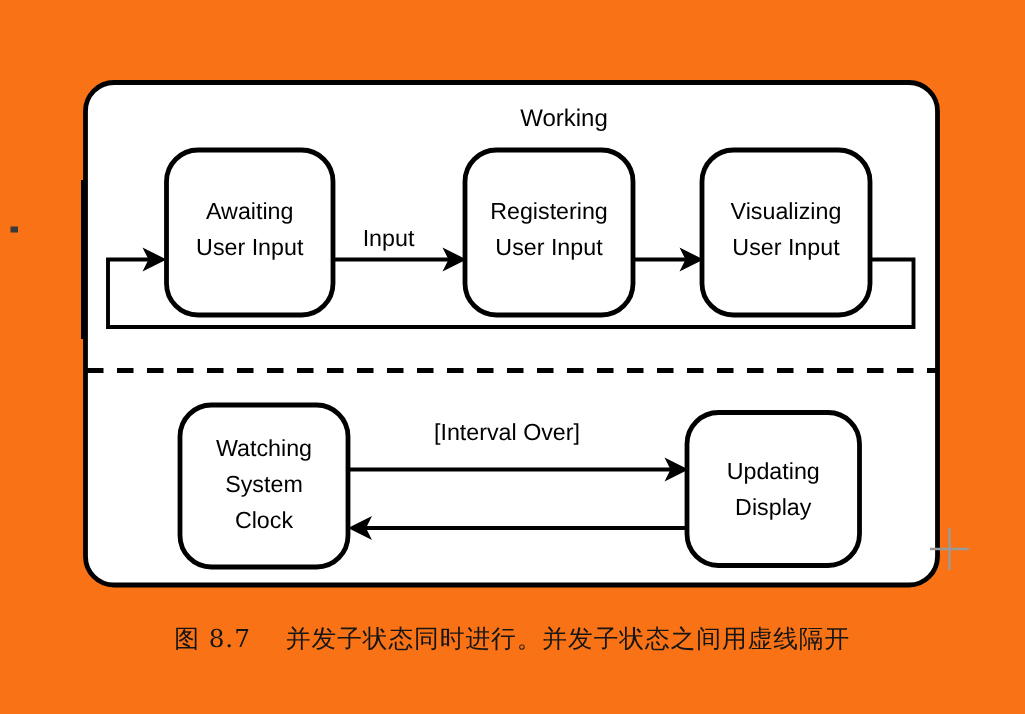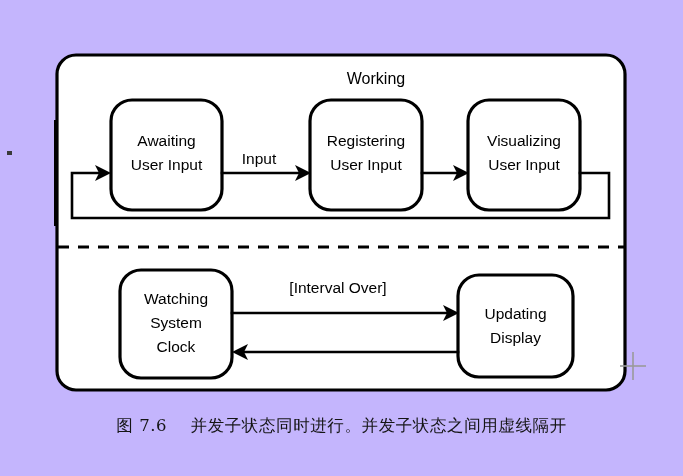--- a/index.html
+++ b/index.html
@@ -9,21 +9,21 @@
     background: #ffffff;
   }
   body {
     font-family: "Liberation Sans", sans-serif;
     color: #000000;
   }
   #figure-page {
     position: relative;
     width: 683px;
     height: 476px;
-    background: #c4b5fd;
+    background: #f97316;
     overflow: hidden;
   }
   #diagram-svg {
     position: absolute;
     left: 0;
     top: 0;
     width: 683px;
     height: 476px;
   }
   .state-label {
@@ -170,15 +170,15 @@
       <polygon class="arrow-head" points="232,352 248,344 244,352 248,360"></polygon>
     </g>
 
     <g>
       <line class="reg-mark" x1="633" y1="352" x2="633" y2="380"></line>
       <line class="reg-mark" x1="620" y1="366" x2="646" y2="366"></line>
     </g>
 
   </svg>
 
-  <div id="caption">图 7.6    并发子状态同时进行。并发子状态之间用虚线隔开</div>
+  <div id="caption">图 8.7    并发子状态同时进行。并发子状态之间用虚线隔开</div>
 
 </div>
 
 </body></html>

